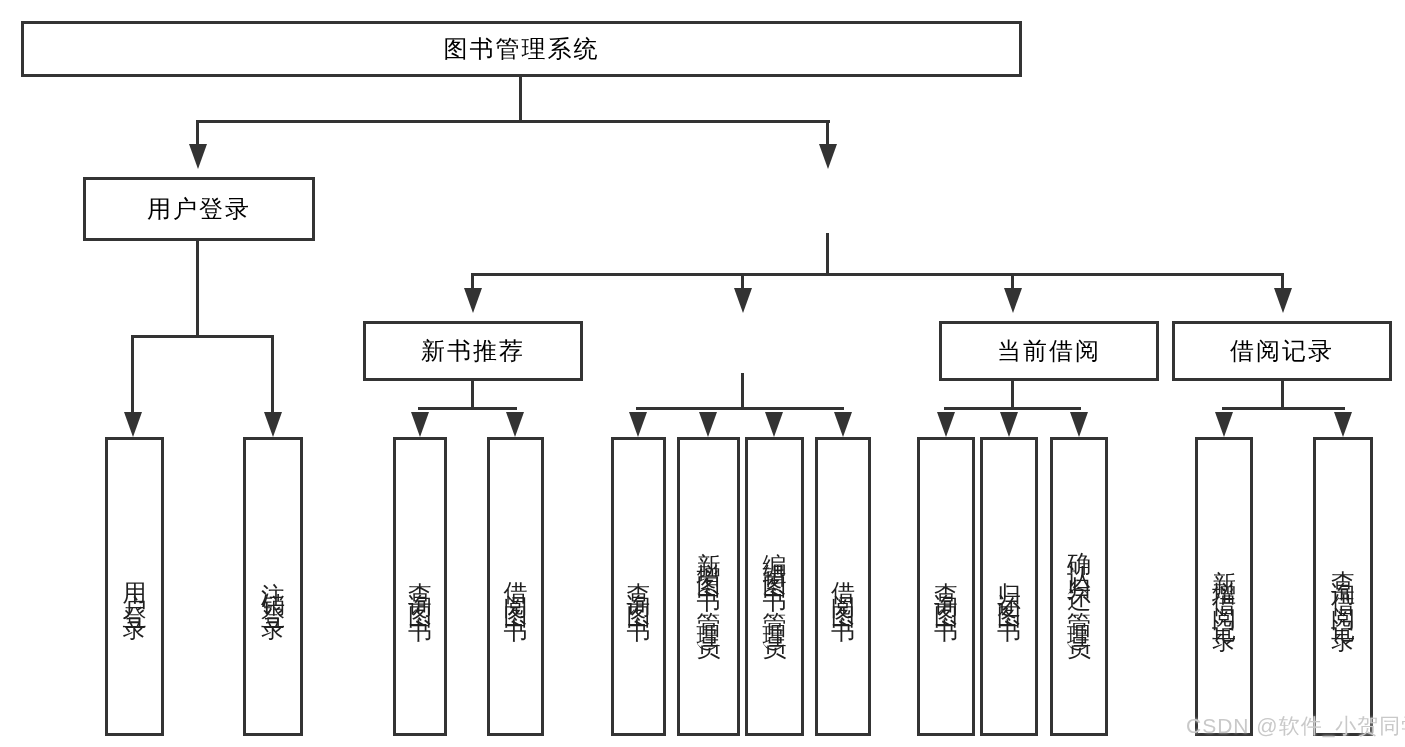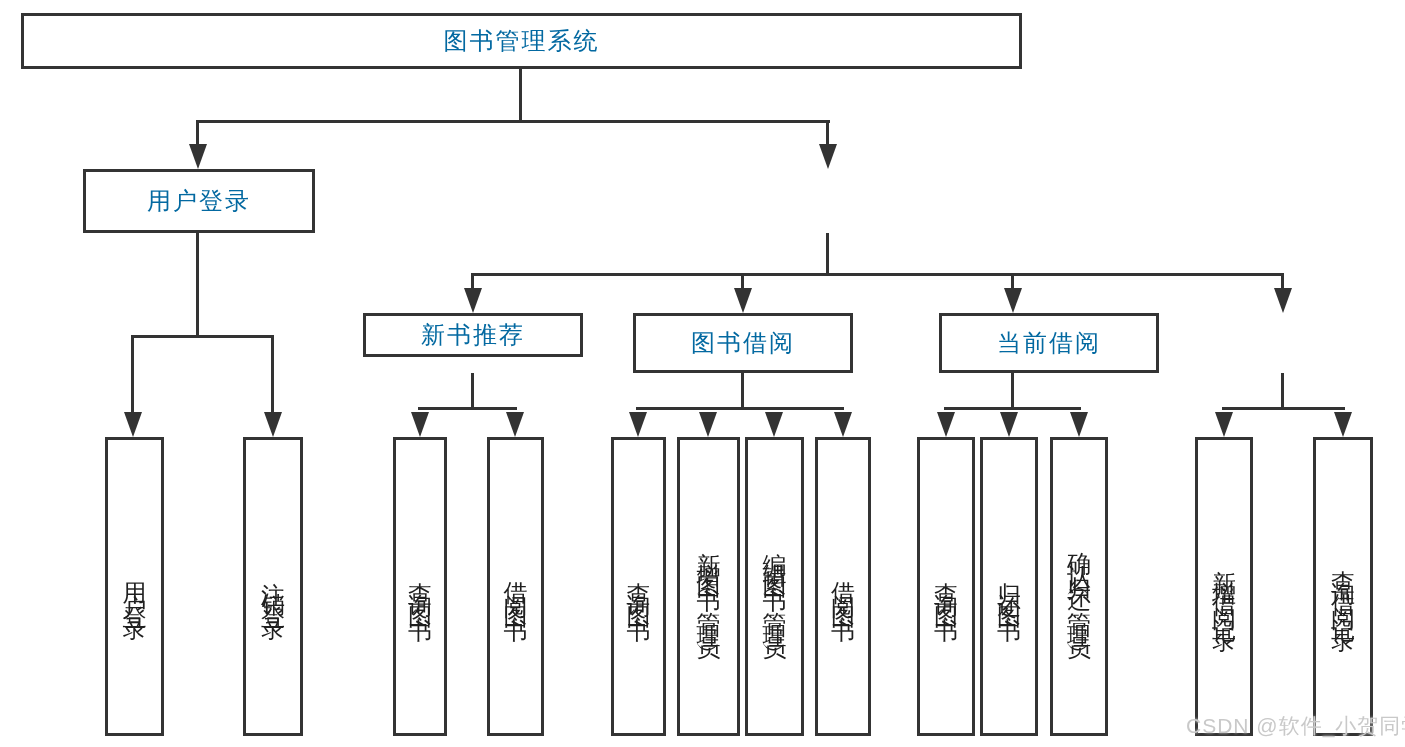--- a/index.html
+++ b/index.html
@@ -11,24 +11,25 @@
     overflow:hidden;
   }
   .box{
     position:absolute;
     box-sizing:border-box;
     border:3px solid #343434;
     background:#ffffff;
     display:flex;
     align-items:center;
     justify-content:center;
-    color:#0369a1;
+    color:#000000;
     font-size:24px;
     letter-spacing:2px;
     z-index:2;
+    margin-top:8px;
   }
   .vbox{
     position:absolute;
     box-sizing:border-box;
     border:3px solid #343434;
     background:#ffffff;
     display:flex;
     align-items:center;
     justify-content:center;
     color:#1f1f1f;
@@ -97,28 +98,28 @@
   <div class="hline" style="left:471px;top:273px;width:813px;"></div>
   <div class="vline" style="left:471px;top:273px;height:22px;"></div>
   <div class="arrow" style="left:464px;top:288px;"></div>
   <div class="vline" style="left:741px;top:273px;height:22px;"></div>
   <div class="arrow" style="left:734px;top:288px;"></div>
   <div class="vline" style="left:1011px;top:273px;height:22px;"></div>
   <div class="arrow" style="left:1004px;top:288px;"></div>
   <div class="vline" style="left:1281px;top:273px;height:22px;"></div>
   <div class="arrow" style="left:1274px;top:288px;"></div>
 
-  <div class="box" style="left:363px;top:313px;width:220px;height:44px;">
+  <div class="box" style="left:363px;top:313px;width:220px;height:60px;">
     <span>新书推荐</span>
-  </div>
-  <div class="box" style="left:633px;top:313px;width:220px;height:60px;">
-    <span>图书借阅</span>
   </div>
   <div class="box" style="left:939px;top:313px;width:220px;height:60px;">
     <span>当前借阅</span>
+  </div>
+  <div class="box" style="left:1172px;top:313px;width:220px;height:60px;">
+    <span>借阅记录</span>
   </div>
 
   <div class="vline" style="left:471px;top:373px;height:37px;"></div>
   <div class="hline" style="left:418px;top:407px;width:99px;"></div>
   <div class="arrow" style="left:411px;top:412px;"></div>
   <div class="arrow" style="left:506px;top:412px;"></div>
 
   <div class="vline" style="left:741px;top:373px;height:37px;"></div>
   <div class="hline" style="left:636px;top:407px;width:208px;"></div>
   <div class="arrow" style="left:629px;top:412px;"></div>

